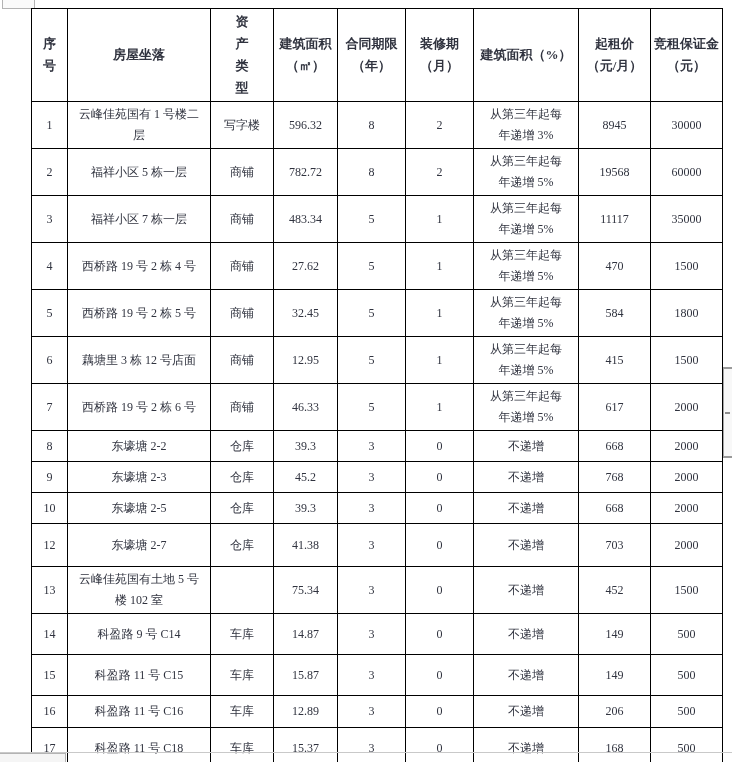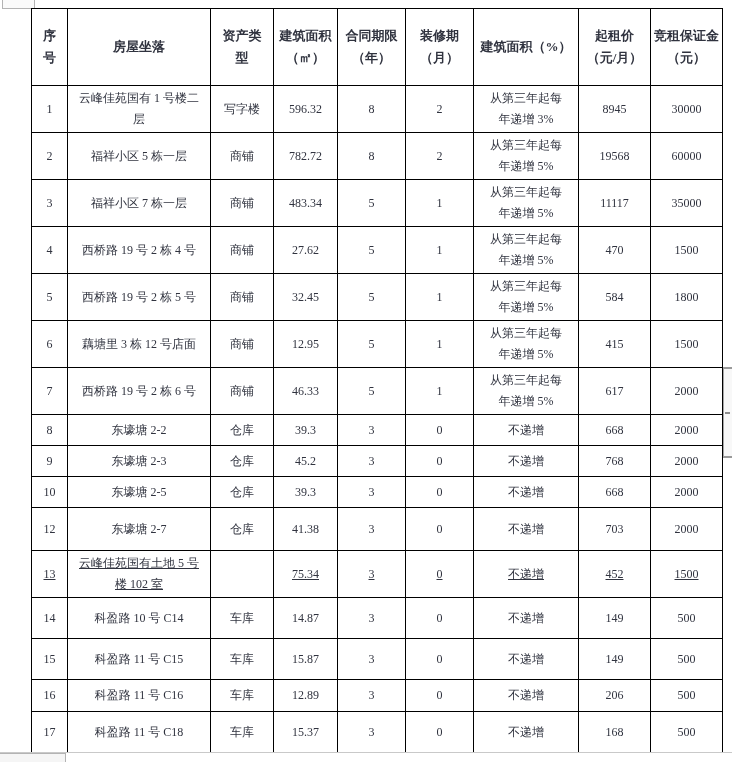--- a/index.html
+++ b/index.html
@@ -20,21 +20,21 @@
     font-size:12px;line-height:21px;
     padding:1px 2px;
     word-break:normal;overflow-wrap:break-word;
   }
   .rental th{
     font-weight:bold;font-size:13px;line-height:22px;padding:2px 2px;
   }
   .rental thead tr{height:48px;}
   
   .rental th:nth-child(1){padding:16px 10px;}
-  .rental th:nth-child(3){padding:2px 10px;}
+  .rental th:nth-child(3){padding:2px 23px;}
   .rental td:nth-child(2){padding:1px 8px;}
   .rental td.increment-cell{padding:1px 13px;}
   
   .bottom-line{
     position:absolute;left:0;top:752px;width:732px;height:1px;
     background:#c9c9c9;
   }
   
   .corner-frag{
     position:absolute;background:#fafafa;border:1px solid #b3b3b3;
@@ -202,34 +202,34 @@
           <td>12</td>
           <td>东壕塘 2-7</td>
           <td>仓库</td>
           <td>41.38</td>
           <td>3</td>
           <td>0</td>
           <td class="increment-cell">不递增</td>
           <td>703</td>
           <td>2000</td>
         </tr>
-        <tr style="height: 47px; text-decoration: underline;">
+        <tr style="height: 47px;">
           <td>13</td>
           <td>云峰佳苑国有土地 5 号楼 102 室</td>
           <td></td>
           <td>75.34</td>
           <td>3</td>
           <td>0</td>
           <td class="increment-cell">不递增</td>
           <td>452</td>
           <td>1500</td>
         </tr>
         <tr style="height: 41px;">
           <td>14</td>
-          <td>科盈路 10 号 C14</td>
+          <td>科盈路 9 号 C14</td>
           <td>车库</td>
           <td>14.87</td>
           <td>3</td>
           <td>0</td>
           <td class="increment-cell">不递增</td>
           <td>149</td>
           <td>500</td>
         </tr>
         <tr style="height: 41px;">
           <td>15</td>

